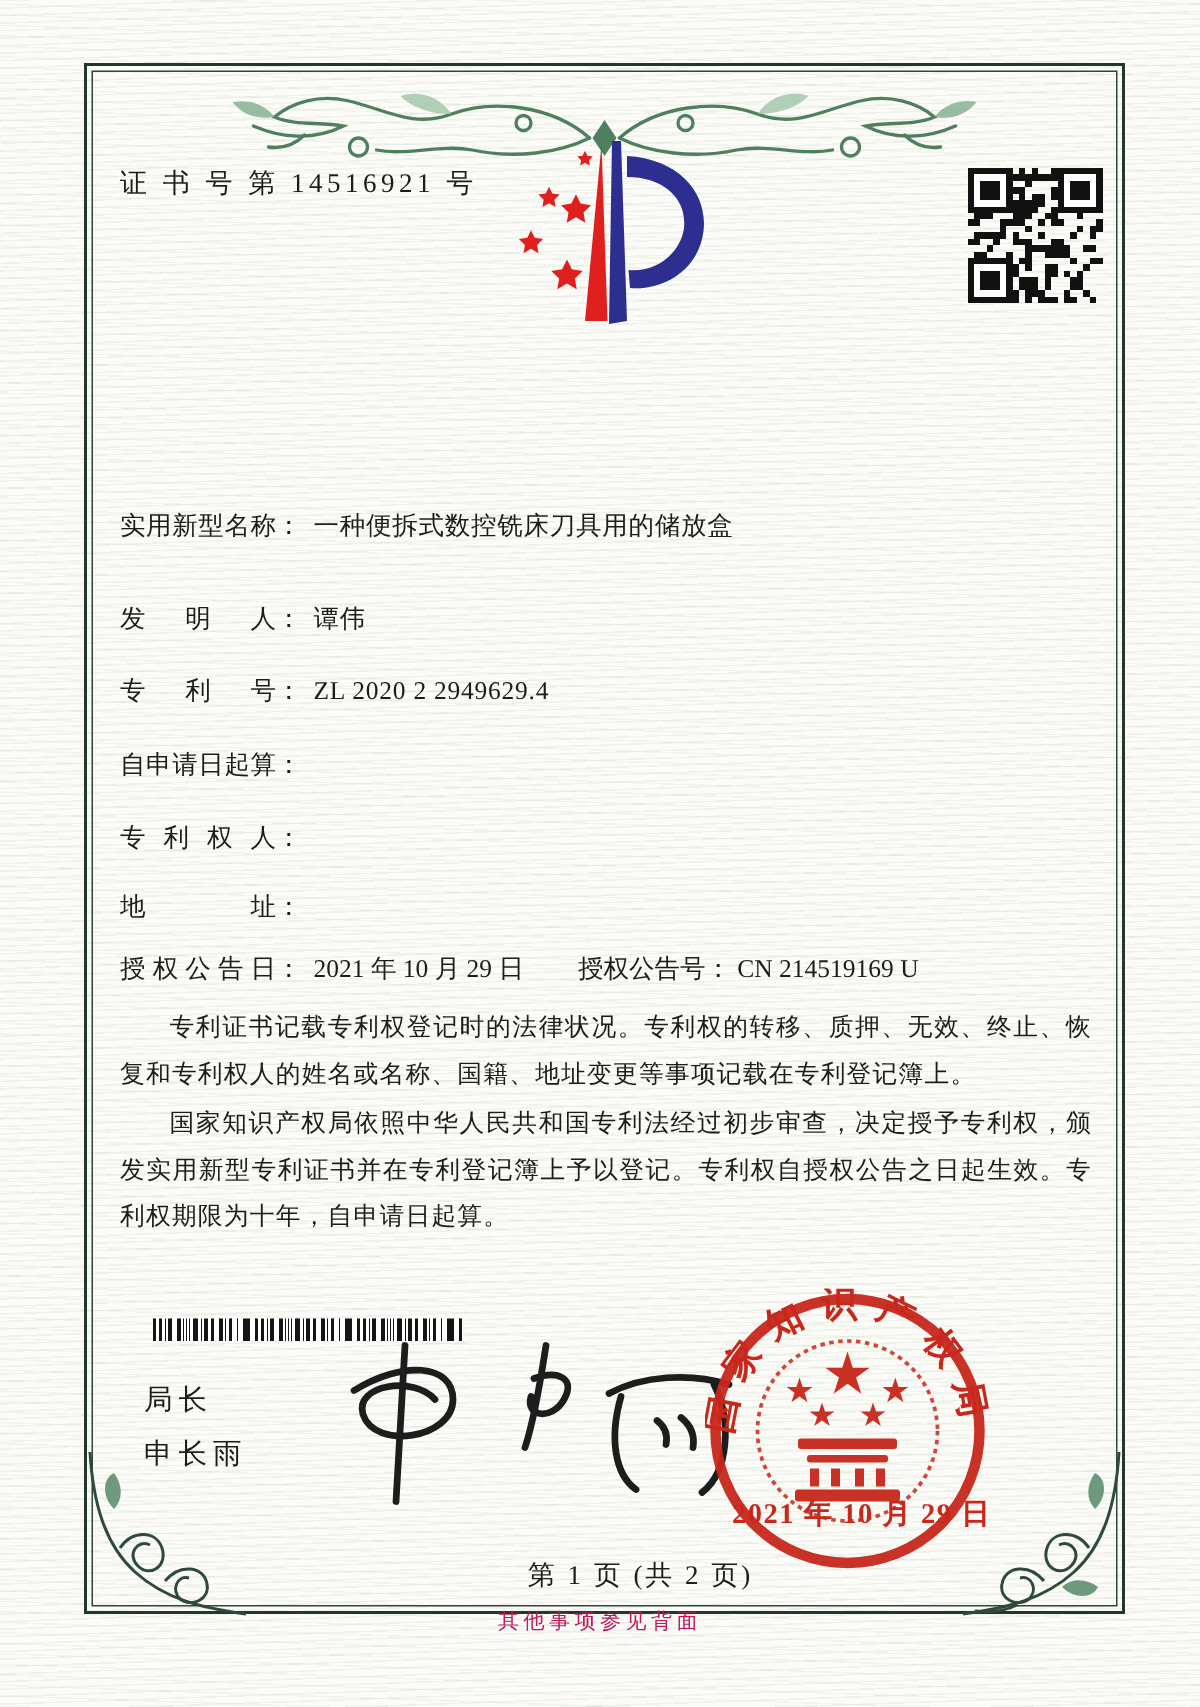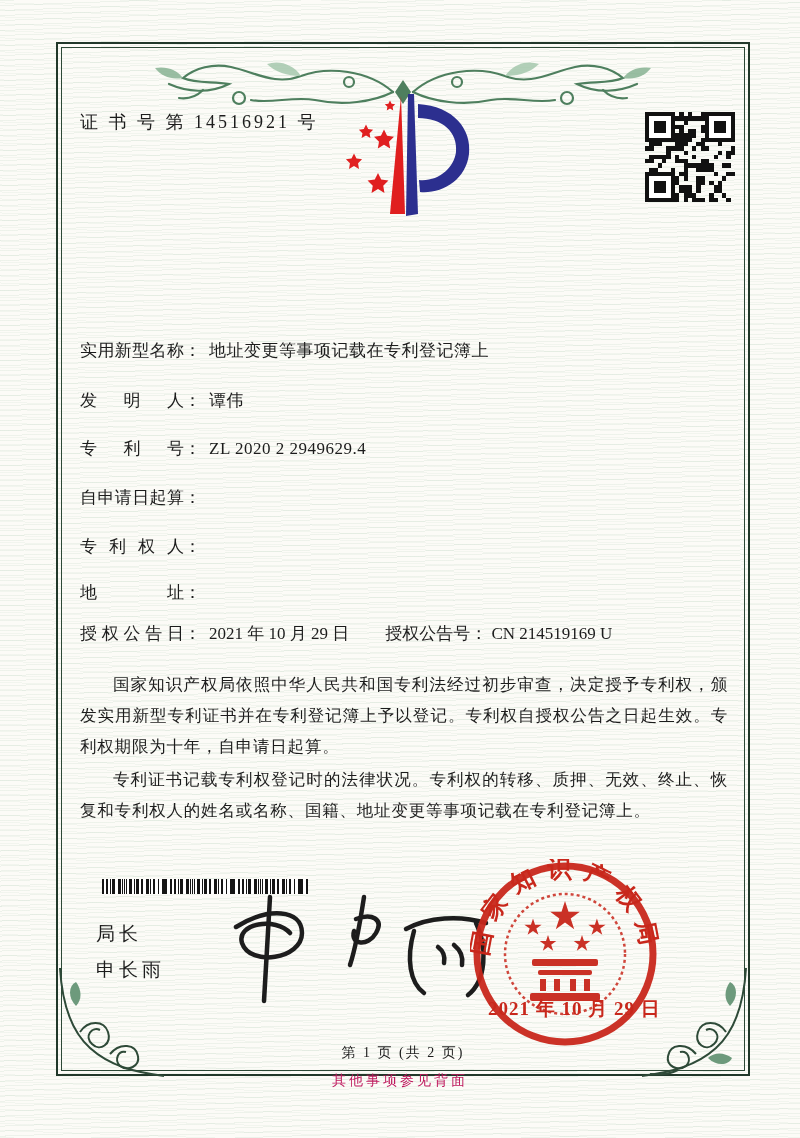--- a/index.html
+++ b/index.html
@@ -31,21 +31,21 @@
   .qr{position:absolute;left:584px;top:68px;width:96px;height:90px;}
   .title{
     position:absolute;left:0;top:186px;width:100%;text-align:center;
     font-size:41px;font-weight:700;letter-spacing:7px;margin:0;
   }
   .fields{position:absolute;left:22px;top:294px;width:646px;font-size:17px;}
   .row{display:flex;align-items:flex-start;margin-bottom:0;line-height:26px;}
   .row-label{display:inline-block;width:104px;text-align:justify;text-align-last:justify;white-space:nowrap;}
   .row-colon{display:inline-block;margin-right:8px;}
   .row-value{flex:1;letter-spacing:0.5px;}
-  .r1{margin-top:0px}.r2{margin-top:24px}.r3{margin-top:22px}.r4{margin-top:23px}
+  .r1{margin-top:0px}.r2{margin-top:36px}.r3{margin-top:22px}.r4{margin-top:23px}
   .r5{margin-top:23px}.r6{margin-top:20px}.r7{margin-top:15px}
   .grant-no-pair{margin-left:36px;white-space:nowrap;}
   .paragraphs{
     position:absolute;left:22px;top:625px;width:648px;
     font-size:16.5px;line-height:31px;letter-spacing:0.8px;text-align:justify;
   }
   .paragraphs p{margin:0 0 2px 0;text-indent:2em;}
   .barcode{
     position:absolute;left:44px;top:835px;width:206px;height:15px;
     background:
@@ -55,21 +55,21 @@
   }
   .signer{position:absolute;left:38px;top:872px;font-size:19px;letter-spacing:4px;line-height:36px;}
   .signature{position:absolute;left:140px;top:845px;width:300px;height:120px;}
   .seal{position:absolute;left:412px;top:815px;width:190px;height:190px;}
   .seal-date{
     position:absolute;left:430px;top:952px;width:180px;
     color:#c8271b;font-size:19px;font-weight:700;letter-spacing:1px;white-space:nowrap;
   }
   .page-footer{
     position:absolute;left:0;bottom:12px;width:100%;text-align:center;
-    font-size:14px;letter-spacing:2px;
+    font-size:18px;letter-spacing:2px;padding-left:24px;
   }
   .back-note{
     position:absolute;left:0;top:1072px;width:100%;text-align:center;
     font-size:14px;letter-spacing:3px;color:#be185d;
   }
 </style>
 </head>
 <body>
 
 <div class="frame">
@@ -267,21 +267,21 @@
         <rect x="1" y="15" width="5" height="5" fill="#fff"></rect>
         <rect x="2" y="16" width="3" height="3"></rect>
       </g>
     </svg>
 
 
   <div class="fields">
     <div class="row r1">
       <span class="row-label">实用新型名称</span>
         <span class="row-colon">：</span>
-      <span class="row-value">地址变更等事项记载在专利登记簿上</span>
+      <span class="row-value">一种便拆式数控铣床刀具用的储放盒</span>
     </div>
     <div class="row r2">
       <span class="row-label">发明人</span>
         <span class="row-colon">：</span>
       <span class="row-value">谭伟</span>
     </div>
     <div class="row r3">
       <span class="row-label">专利号</span>
         <span class="row-colon">：</span>
       <span class="row-value">ZL 2020 2 2949629.4</span>
@@ -303,22 +303,22 @@
         <span class="row-colon">：</span>
       <span style="white-space:nowrap;">2021 年 10 月 29 日</span>
       <span class="grant-no-pair">
         <span>授权公告号</span><span>：</span>
         <span>CN 214519169 U</span>
       </span>
     </div>
   </div>
 
   <div class="paragraphs">
+    <p>专利证书记载专利权登记时的法律状况。专利权的转移、质押、无效、终止、恢复和专利权人的姓名或名称、国籍、地址变更等事项记载在专利登记簿上。</p>
     <p>国家知识产权局依照中华人民共和国专利法经过初步审查，决定授予专利权，颁发实用新型专利证书并在专利登记簿上予以登记。专利权自授权公告之日起生效。专利权期限为十年，自申请日起算。</p>
-    <p>专利证书记载专利权登记时的法律状况。专利权的转移、质押、无效、终止、恢复和专利权人的姓名或名称、国籍、地址变更等事项记载在专利登记簿上。</p>
   </div>
 
   <div class="barcode"></div>
 
   <div class="signer">
     <div>局长</div>
     <div>申长雨</div>
   </div>
 
   <svg class="signature" viewBox="0 0 300 120">

